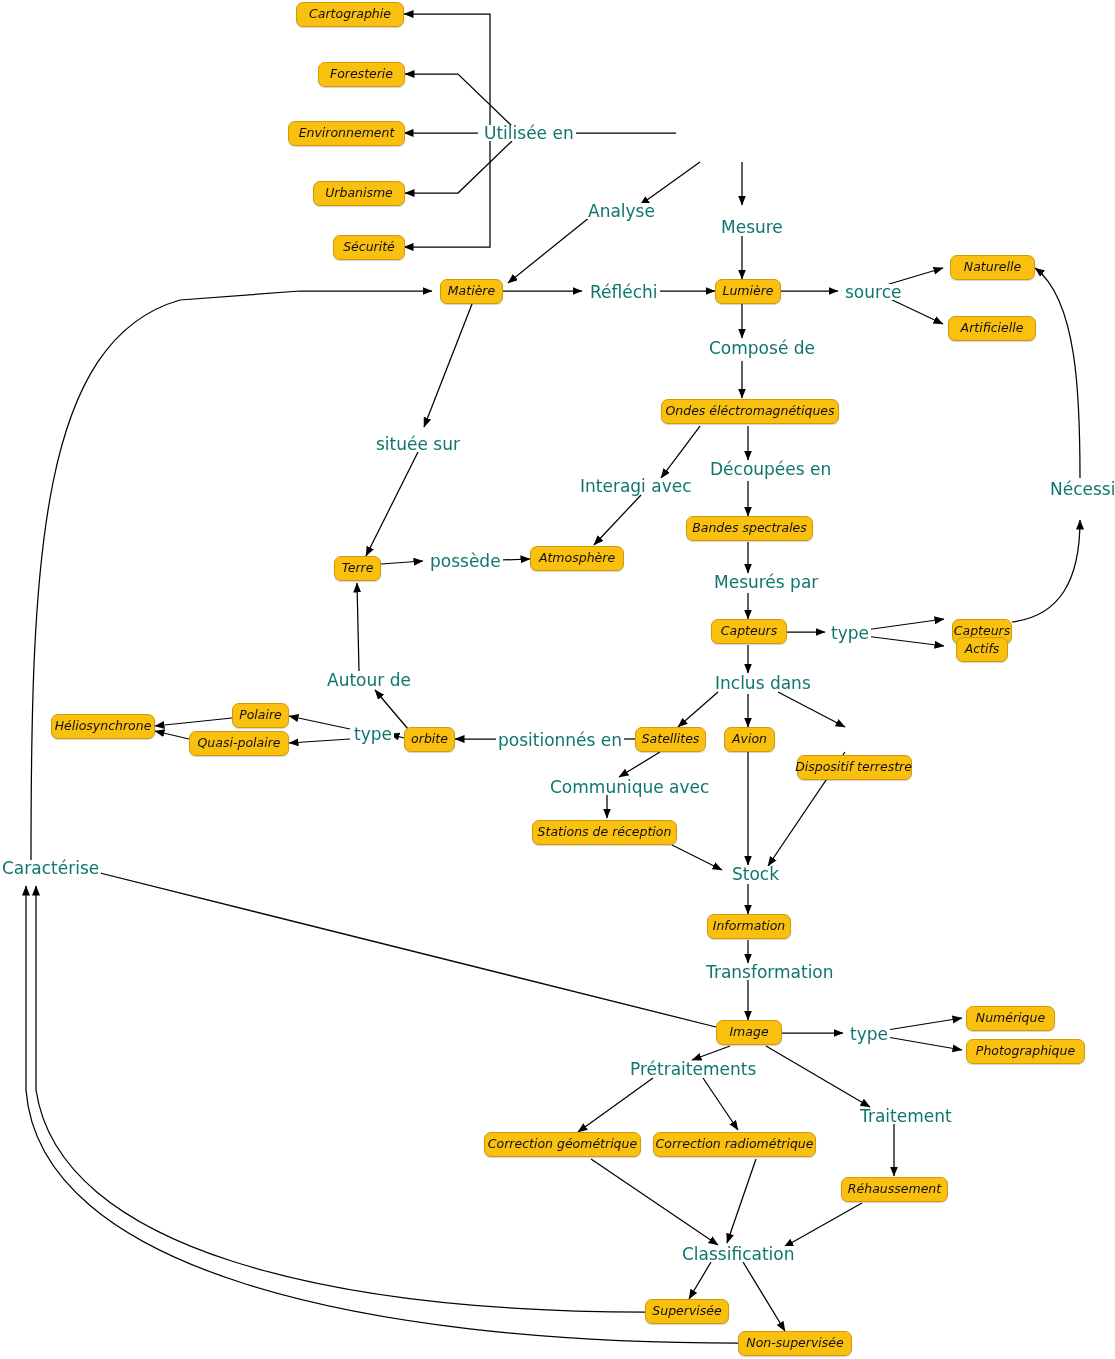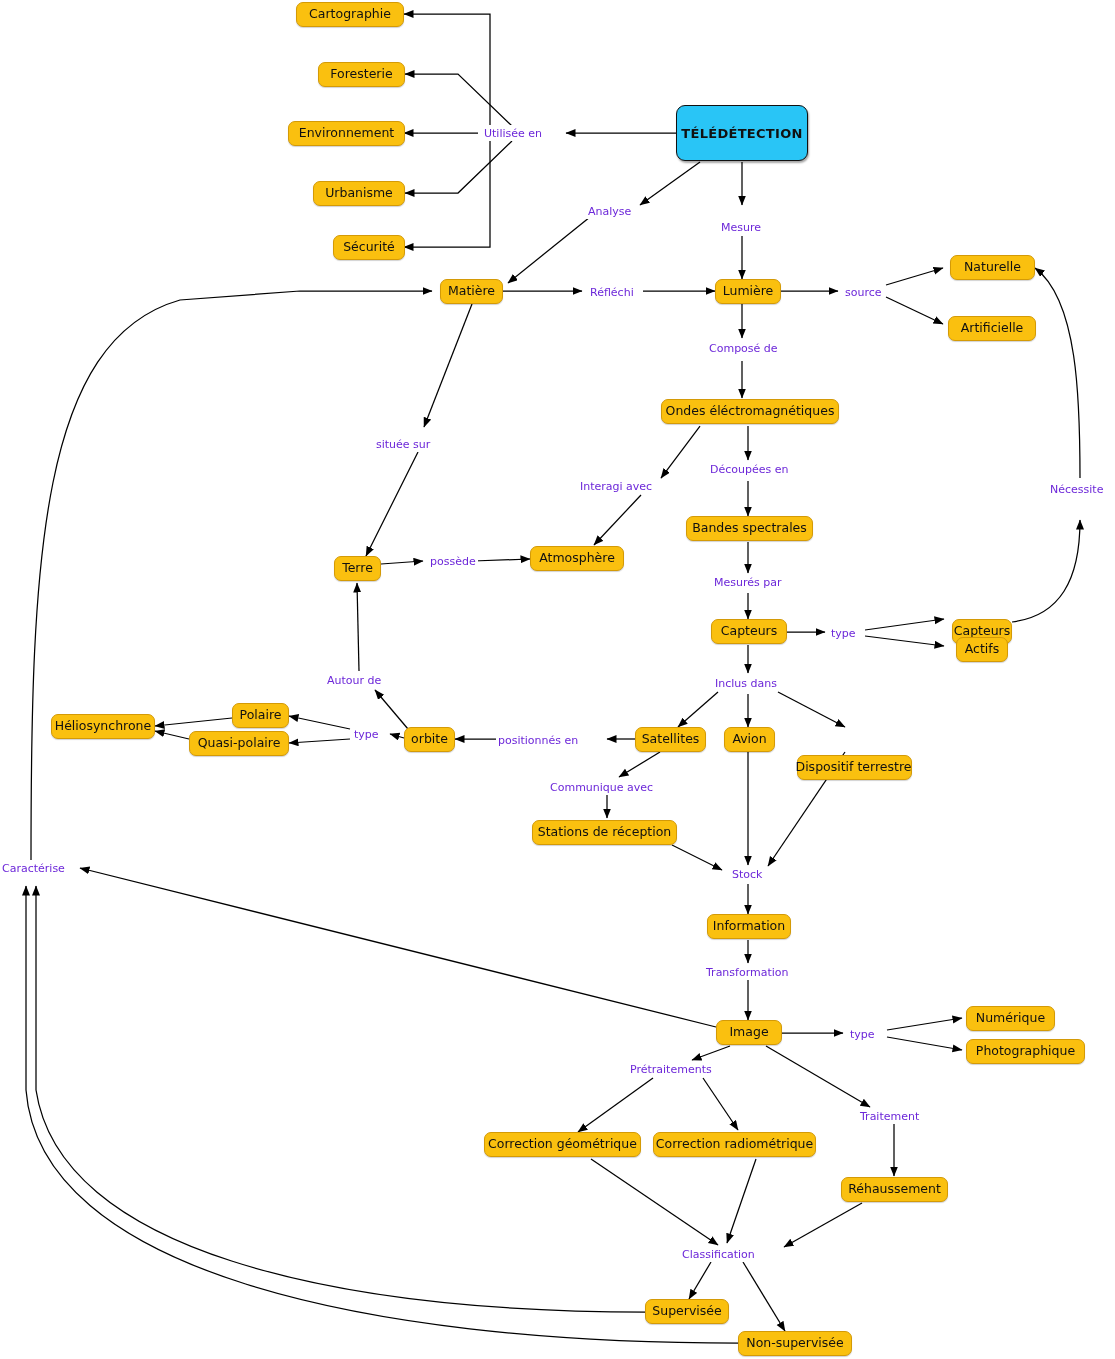--- a/index.html
+++ b/index.html
@@ -33,37 +33,38 @@
     font-size: 12.5px;
     line-height: 1;
     display: flex;
     align-items: center;
     justify-content: center;
     white-space: nowrap;
     padding: 0 9px;
     height: 25px;
     box-shadow: 0 1px 1px rgba(0,0,0,0.18);
     z-index: 3;
+    font-style: italic;
   }
   .node.root {
     background: #29C5F6;
     border: 1px solid #111111;
     border-radius: 9px;
     font-weight: bold;
     font-size: 13px;
     letter-spacing: 0.3px;
     height: 56px;
     box-shadow: 1px 2px 2px rgba(0,0,0,0.35);
   }
   .linklabel {
     position: absolute;
     box-sizing: border-box;
     background: #ffffff;
-    color: #6d28d9;
-    font-size: 11px;
+    color: #0f766e;
+    font-size: 17px;
     line-height: 1;
     white-space: nowrap;
     display: flex;
     align-items: center;
     justify-content: center;
     height: 16px;
     padding: 0 2px;
     z-index: 2;
   }
 </style>
@@ -176,21 +177,20 @@
 
       <path d="M716,1027 L80,868"></path>
 
       <path d="M647,1312 C330,1312 60,1250 36,1090 L36,886"></path>
       <path d="M739,1343 C360,1343 40,1270 26,1090 L26,886"></path>
 
       <path d="M31,860 C31,560 40,340 180,300 L300,291 L432,291"></path>
     </g>
   </svg>
 
-  <div class="node root" style="left:676px; top:105px; width:132px;">TÉLÉDÉTECTION</div>
 
   <div class="node" style="left:296px; top:2px; width:108px;">Cartographie</div>
   <div class="node" style="left:318px; top:62px; width:87px;">Foresterie</div>
   <div class="node" style="left:288px; top:121px; width:117px;">Environnement</div>
   <div class="node" style="left:313px; top:181px; width:92px;">Urbanisme</div>
   <div class="node" style="left:333px; top:235px; width:72px;">Sécurité</div>
 
   <div class="node" style="left:440px; top:279px; width:63px;">Matière</div>
   <div class="node" style="left:715px; top:279px; width:66px;">Lumière</div>
 

